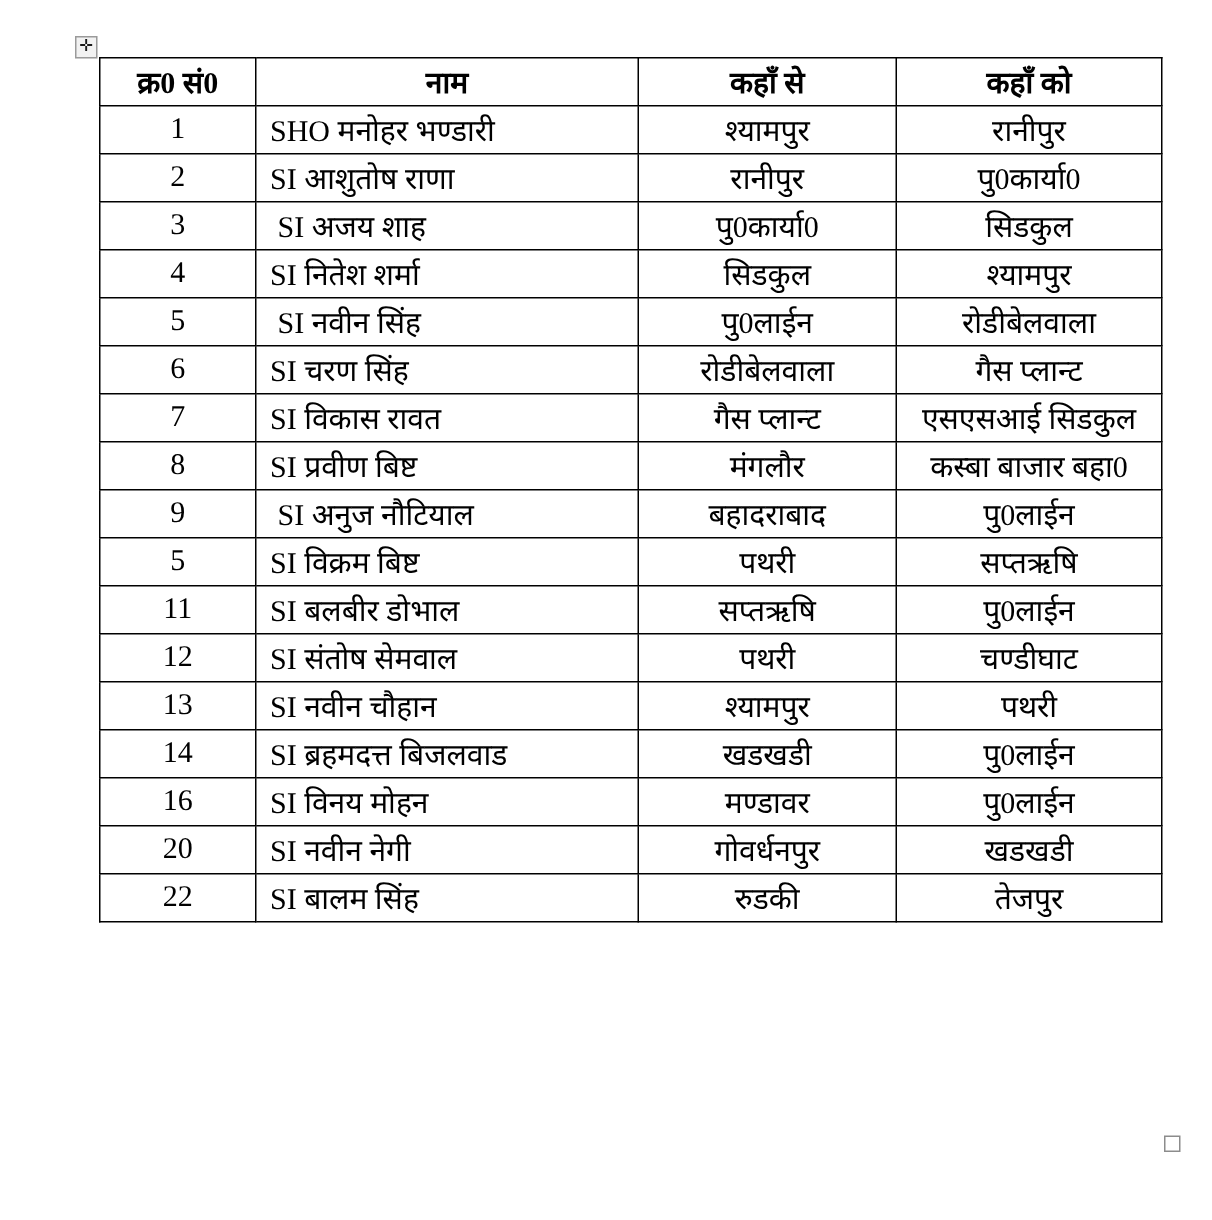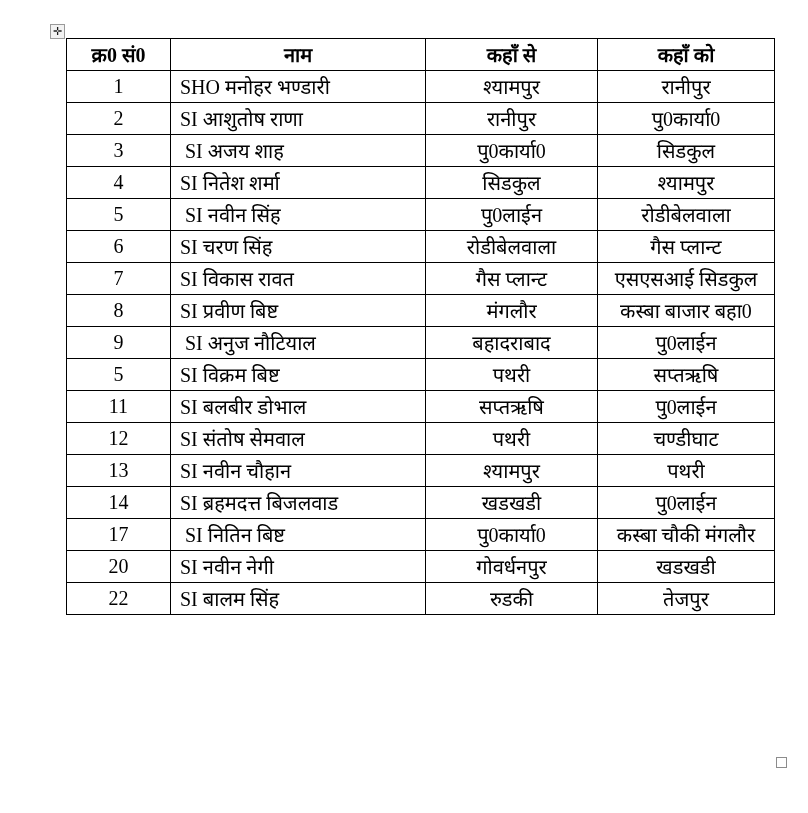--- a/index.html
+++ b/index.html
@@ -169,24 +169,24 @@
         <td>श्यामपुर</td>
         <td>पथरी</td>
       </tr>
       <tr>
         <td>14</td>
         <td class="name-col">SI ब्रहमदत्त बिजलवाड</td>
         <td>खडखडी</td>
         <td>पु0लाईन</td>
       </tr>
       <tr>
-        <td>17</td>
-        <td class="name-col"> SI नितिन बिष्ट</td>
-        <td>पु0कार्या0</td>
-        <td>कस्बा चौकी मंगलौर</td>
+        <td>16</td>
+        <td class="name-col">SI विनय मोहन</td>
+        <td>मण्डावर</td>
+        <td>पु0लाईन</td>
       </tr>
       <tr>
         <td>20</td>
         <td class="name-col">SI नवीन नेगी</td>
         <td>गोवर्धनपुर</td>
         <td>खडखडी</td>
       </tr>
       <tr>
         <td>22</td>
         <td class="name-col">SI बालम सिंह</td>

